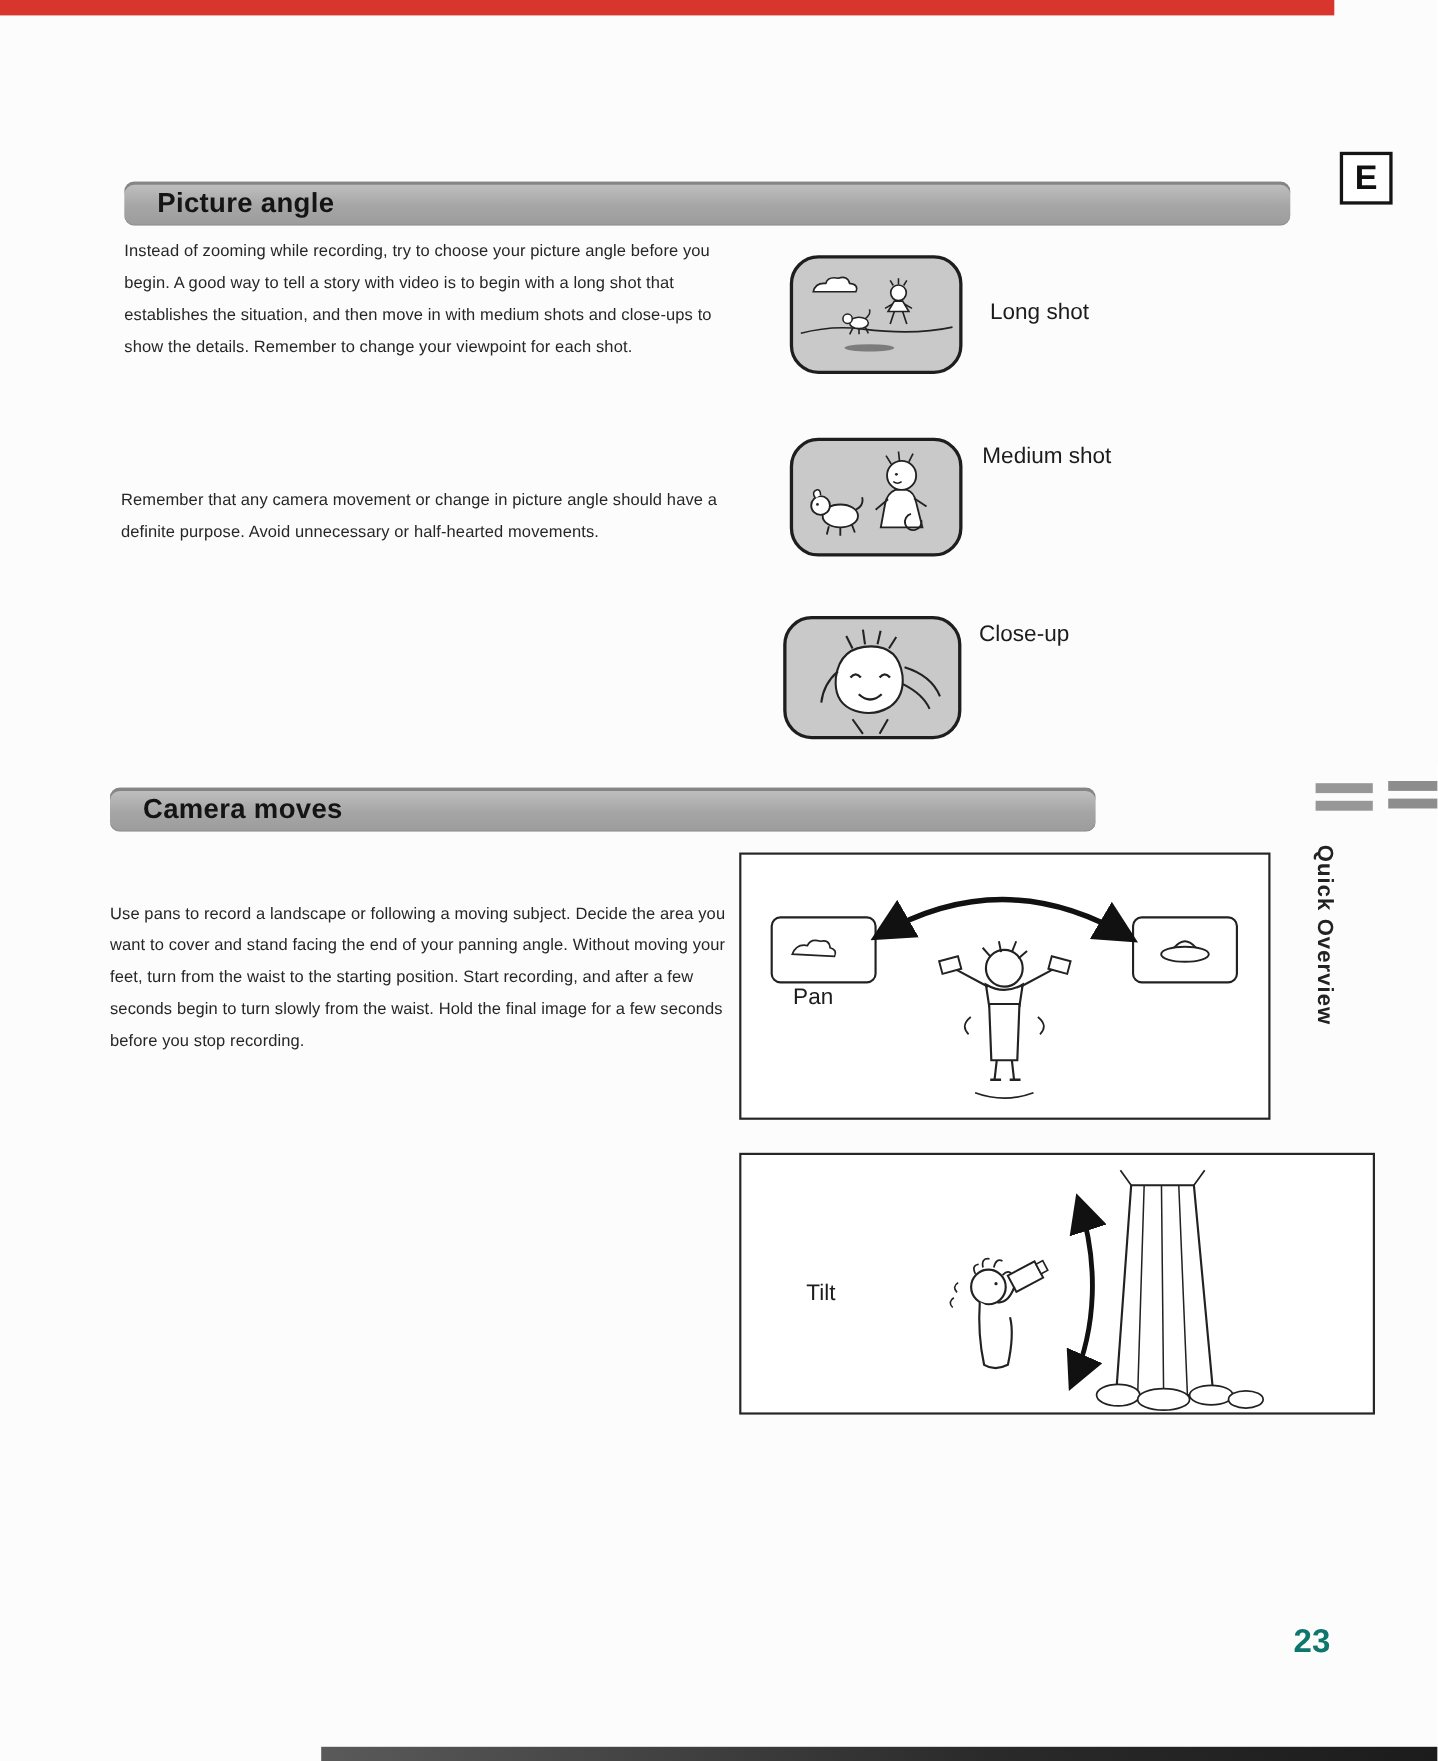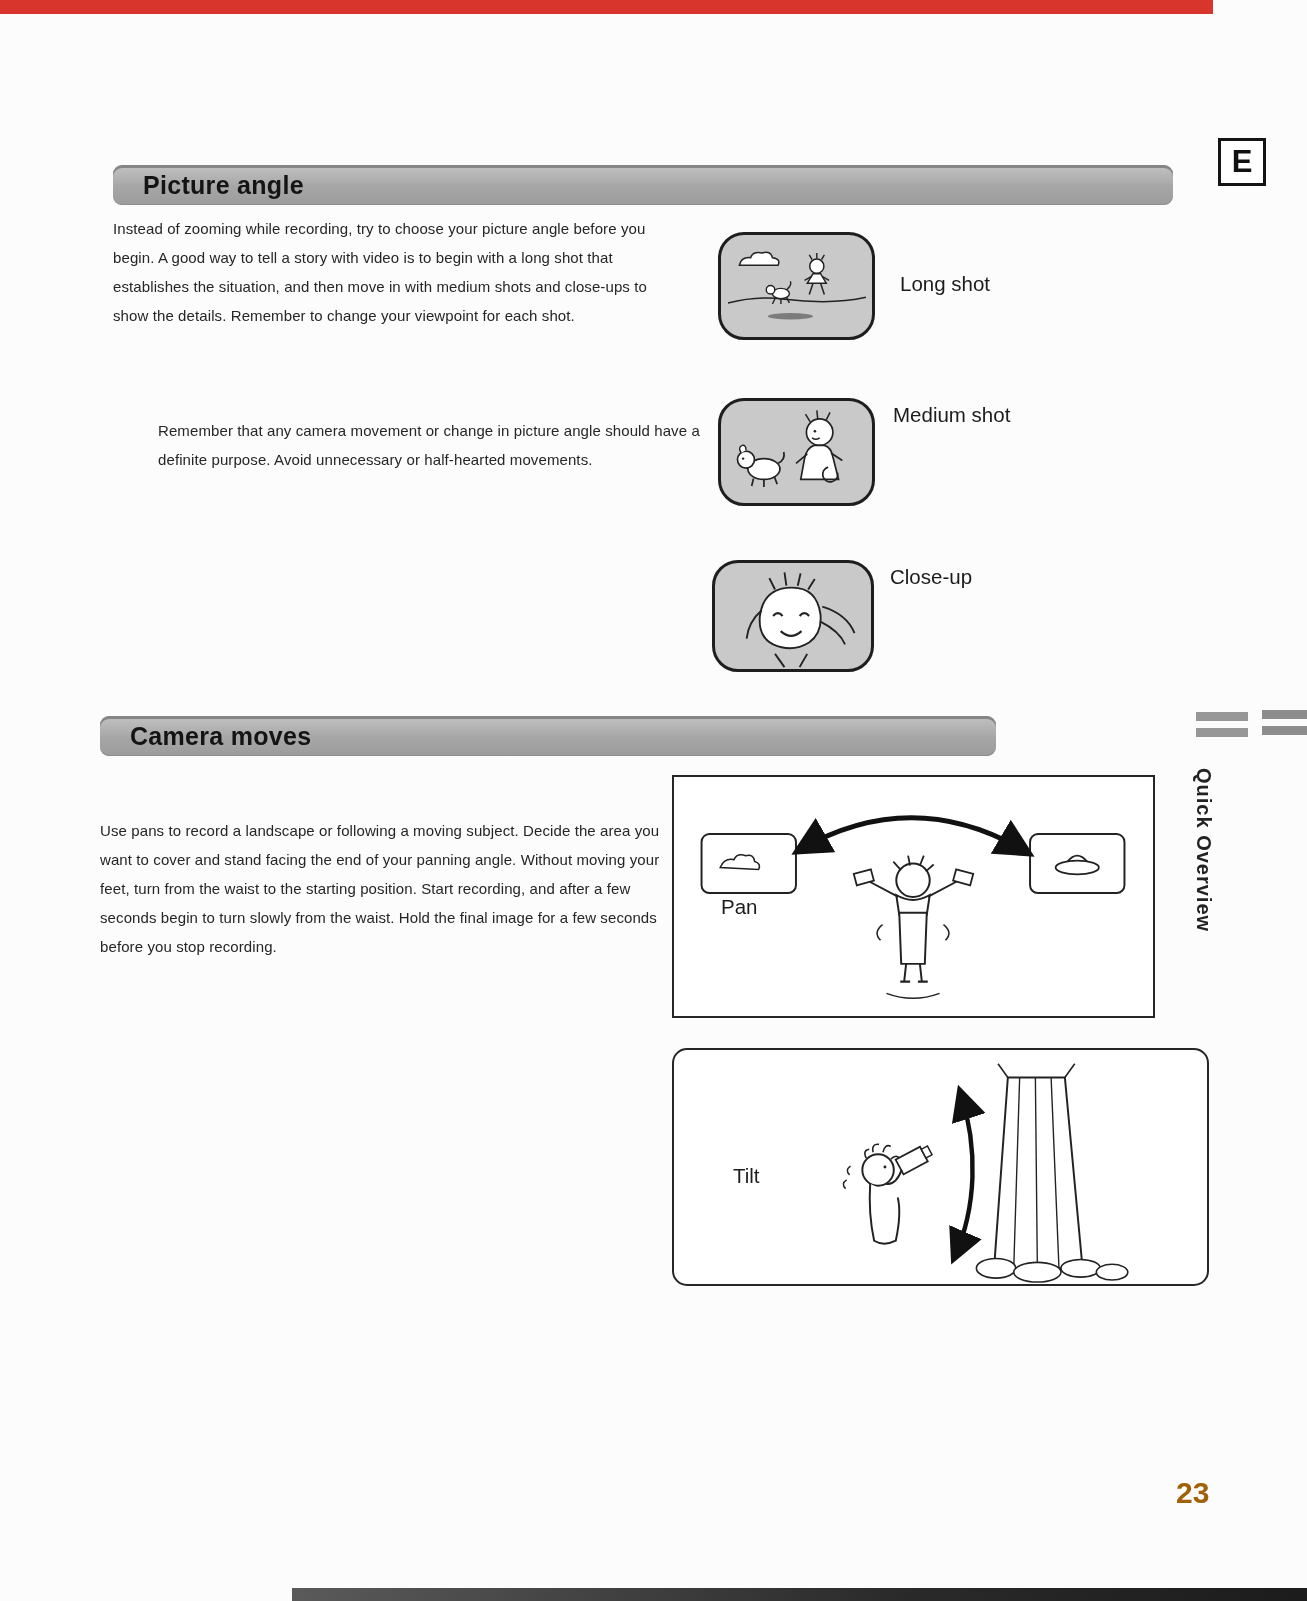--- a/index.html
+++ b/index.html
@@ -34,21 +34,21 @@
   }
   .section-title { font-size:25px; font-weight:bold; color:#141414; letter-spacing:0.3px; }
   .hdr-picture-angle { left:113px; top:165px; width:1060px; }
   .hdr-camera-moves { left:100px; top:716px; width:896px; }
 
   .body-text {
     position:absolute; font-size:15px; line-height:29px; color:#262626;
     letter-spacing:0.1px;
   }
   .para-1 { left:113px; top:214px; width:555px; }
-  .para-2 { left:110px; top:416px; width:555px;margin-left:48px; }
+  .para-2 { left:110px; top:440px; width:555px; }
   .para-3 { left:100px; top:768px; width:560px;margin-top:48px; }
   .para-4 { left:97px;  top:1040px; width:560px; }
 
   .tv-frame {
     position:absolute; background:var(--frame-gray,#c9c9c9);
     border:3px solid #1e1e1e; border-radius:26px;
     overflow:hidden;
   }
   .frame-long   { left:718px; top:232px; width:157px; height:108px; }
   .frame-medium { left:718px; top:398px; width:157px; height:108px; }
@@ -57,41 +57,41 @@
 
   .fig-label { position:absolute; font-size:20.5px; color:#1c1c1c; }
   .lbl-long   { left:900px; top:242px;margin-top:30px; }
   .lbl-medium { left:893px; top:403px; }
   .lbl-close  { left:890px; top:565px; }
 
   .move-box {
     position:absolute; background:#ffffff; border:2px solid #262626;text-align:center;
   }
   .box-pan  { left:672px; top:775px;  width:483px; height:243px; }
-  .box-tilt { left:672px; top:1048px; width:537px; height:238px;border-radius:15px; }
+  .box-tilt { left:672px; top:1048px; width:578px; height:238px; }
   .move-box svg { display:block; width:100%; height:100%; }
   .move-label { position:absolute; font-size:20.5px; color:#1c1c1c; background:#fff; padding:0 3px; }
   .lbl-pan  { left:44px; top:118px; }
   .lbl-tilt { left:56px; top:114px; }
 
   .margin-marks { position:absolute; }
   .marks-a { left:1196px; top:712px; width:52px; }
   .marks-b { left:1262px; top:710px; width:45px; }
   .margin-marks .bar { height:9px; background:#979797; margin-bottom:7px; }
   .marks-b .bar { background:#8d8d8d; }
 
   .vertical-label {
     position:absolute; left:1192px; top:768px; height:200px;
     writing-mode:vertical-rl;
     font-size:20px; font-weight:bold; color:#222; letter-spacing:1px;
   }
 
   .page-number {
     position:absolute; left:1176px; top:1476px;
-    font-size:30px; font-weight:bold; color:#a16207;
+    font-size:30px; font-weight:bold; color:#0f766e;
   }
 </style>
 </head>
 <body>
 
 <div class="page">
 
   <div class="top-red-bar"></div>
 
   <div class="e-badge">E</div>

